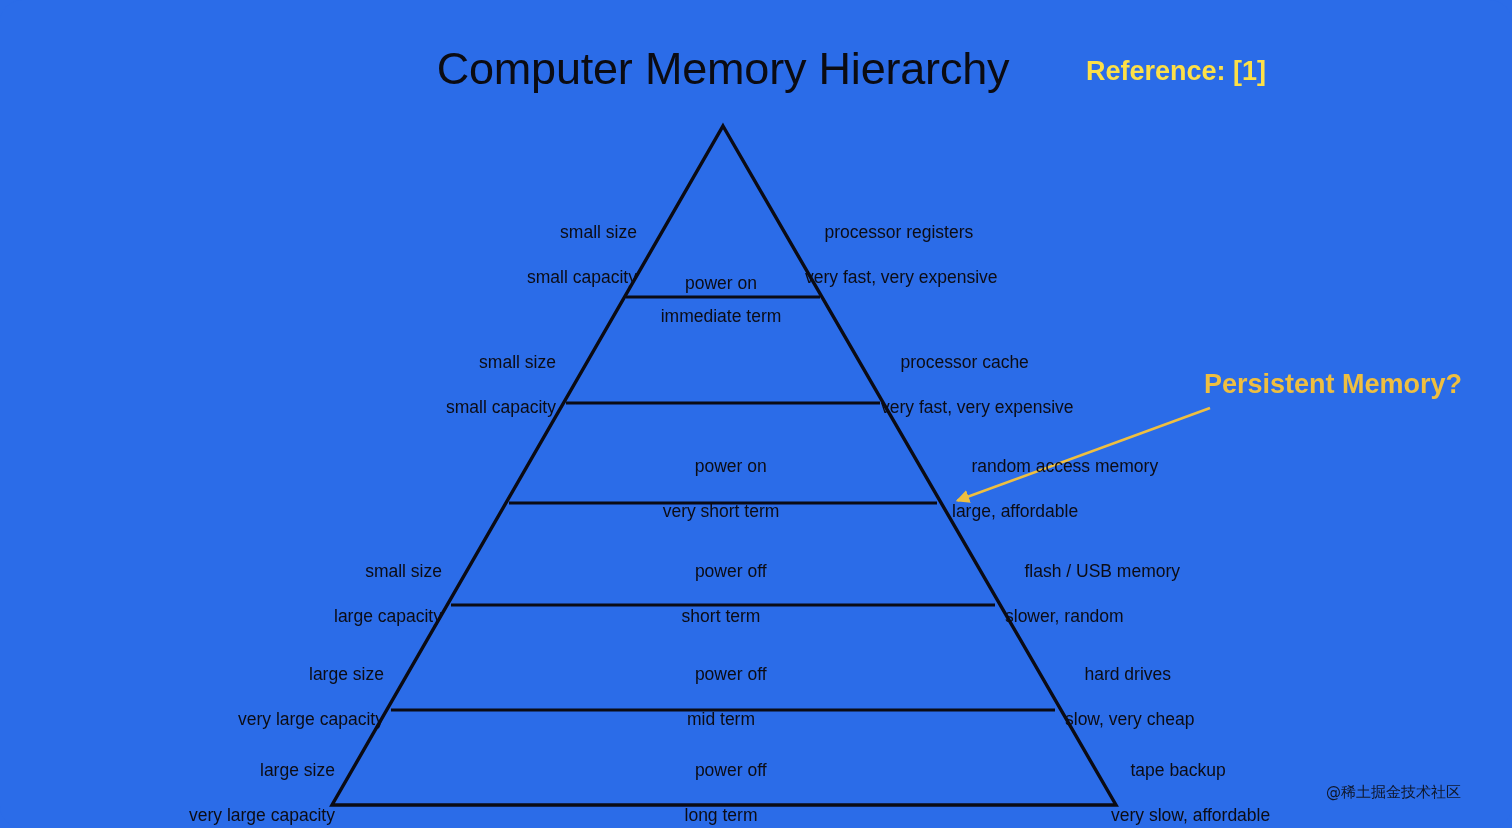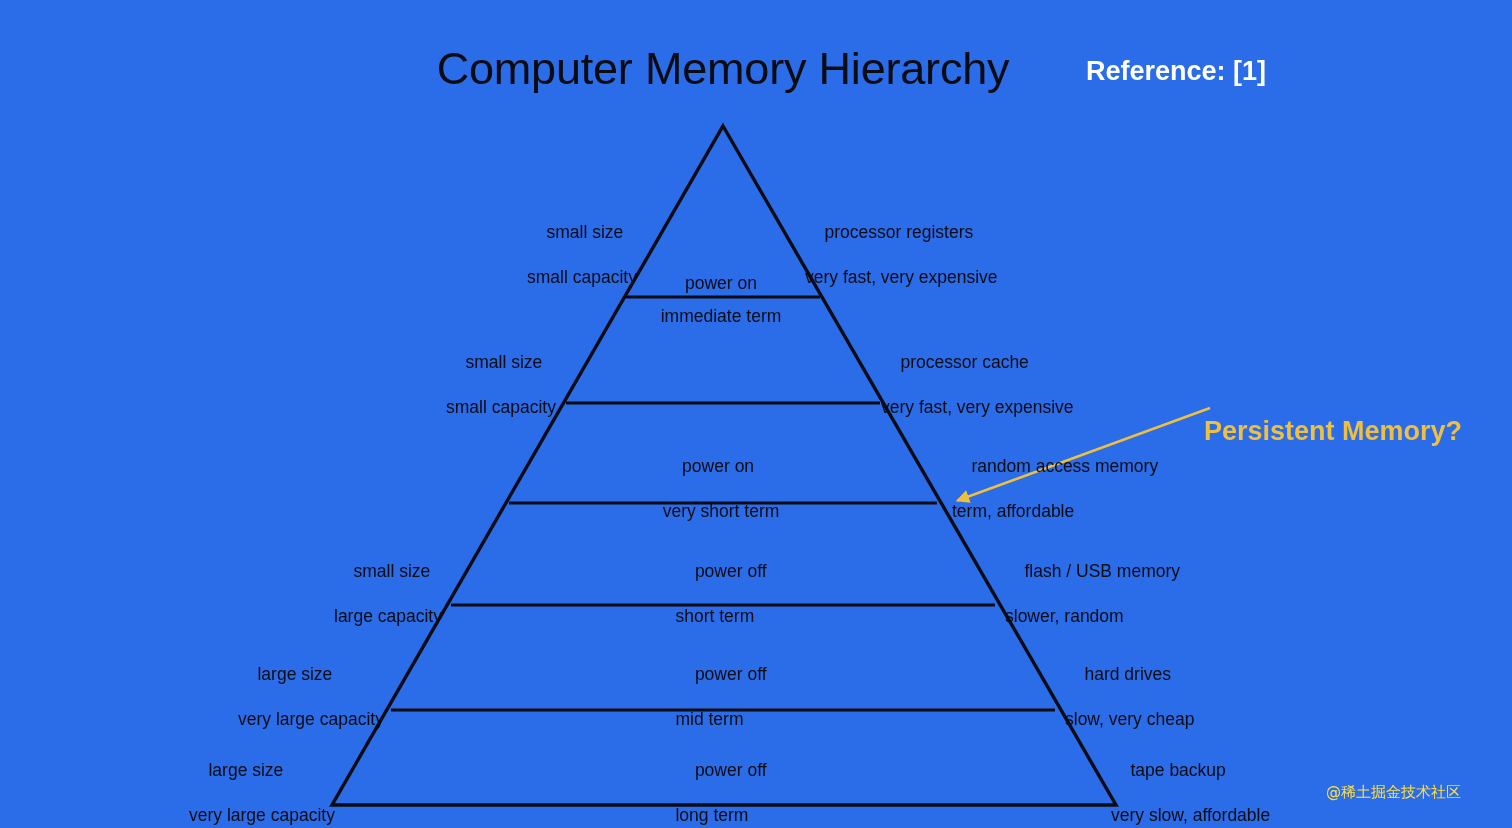--- a/index.html
+++ b/index.html
@@ -26,22 +26,22 @@
   }
   .txt {
     position: absolute;
     color: #0c0c14;
     font-family: "Liberation Sans", sans-serif;
     font-size: 17.5px;
     line-height: 22.5px;
     white-space: pre;
   }
   .txt .l2 { display: block; }
-  .center { transform: translateX(-50%); text-align: left; }
-  .left-lab { text-align: left; }
+  .center { transform: translateX(-50%); text-align: center; }
+  .left-lab { text-align: right; }
   .right-lab { text-align: left; }
 
   #page-title {
     position: absolute;
     left: 723px;
     top: 43px;
     transform: translateX(-50%);
     font-family: "Liberation Sans", sans-serif;
     font-size: 45px;
     font-weight: 400;
@@ -49,41 +49,40 @@
     color: #0b0b12;
     white-space: pre;
   }
   #reference-label {
     position: absolute;
     left: 1086px;
     top: 56px;
     font-family: "Liberation Sans", sans-serif;
     font-size: 27px;
     font-weight: 700;
-    color: #ffffff;
+    color: #fde047;
     white-space: pre;
   }
   #annotation-label {
     position: absolute;
     left: 1204px;
     top: 369px;
     font-family: "Liberation Sans", sans-serif;
     font-size: 27px;
     font-weight: 700;
     color: #efbf40;
     white-space: pre;
-    margin-top: 47px;
   }
   #watermark {
     position: absolute;
     left: 1326px;
     top: 783px;
     font-family: "DejaVu Sans", sans-serif;
     font-size: 15px;
-    color: #fde047;
+    color: #0f172a;
     white-space: pre;
   }
 </style>
 </head>
 <body>
 
 <div id="stage">
 
   <svg id="diagram-svg" viewBox="0 0 1512 828">
 
@@ -127,21 +126,21 @@
     <span>processor cache</span>
     <span class="l2">very fast, very expensive</span>
   </div>
 
   <div class="txt center" style="left:721px; top:432px;">
     <span>power on</span>
     <span class="l2">very short term</span>
   </div>
   <div class="txt right-lab" style="left:946px; top:432px;margin-left:6px;">
     <span>random access memory</span>
-    <span class="l2">term, affordable</span>
+    <span class="l2">large, affordable</span>
   </div>
 
   <div class="txt left-lab" style="left:334px; top:537px;">
     <span>small size</span>
     <span class="l2">large capacity</span>
   </div>
   <div class="txt center" style="left:721px; top:537px;">
     <span>power off</span>
     <span class="l2">short term</span>
   </div>

